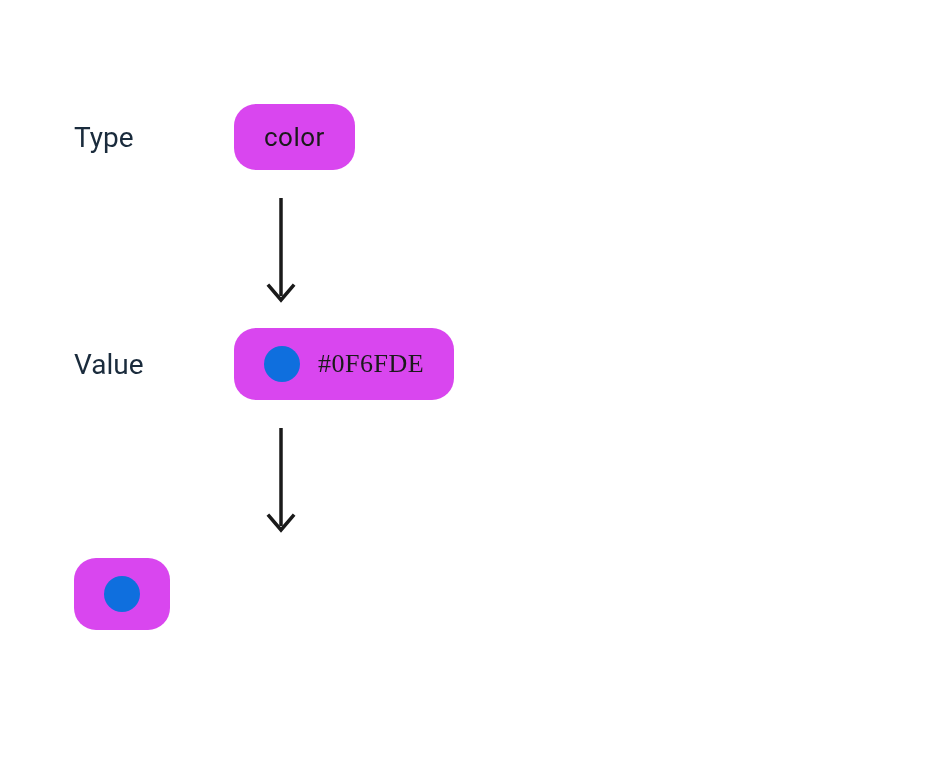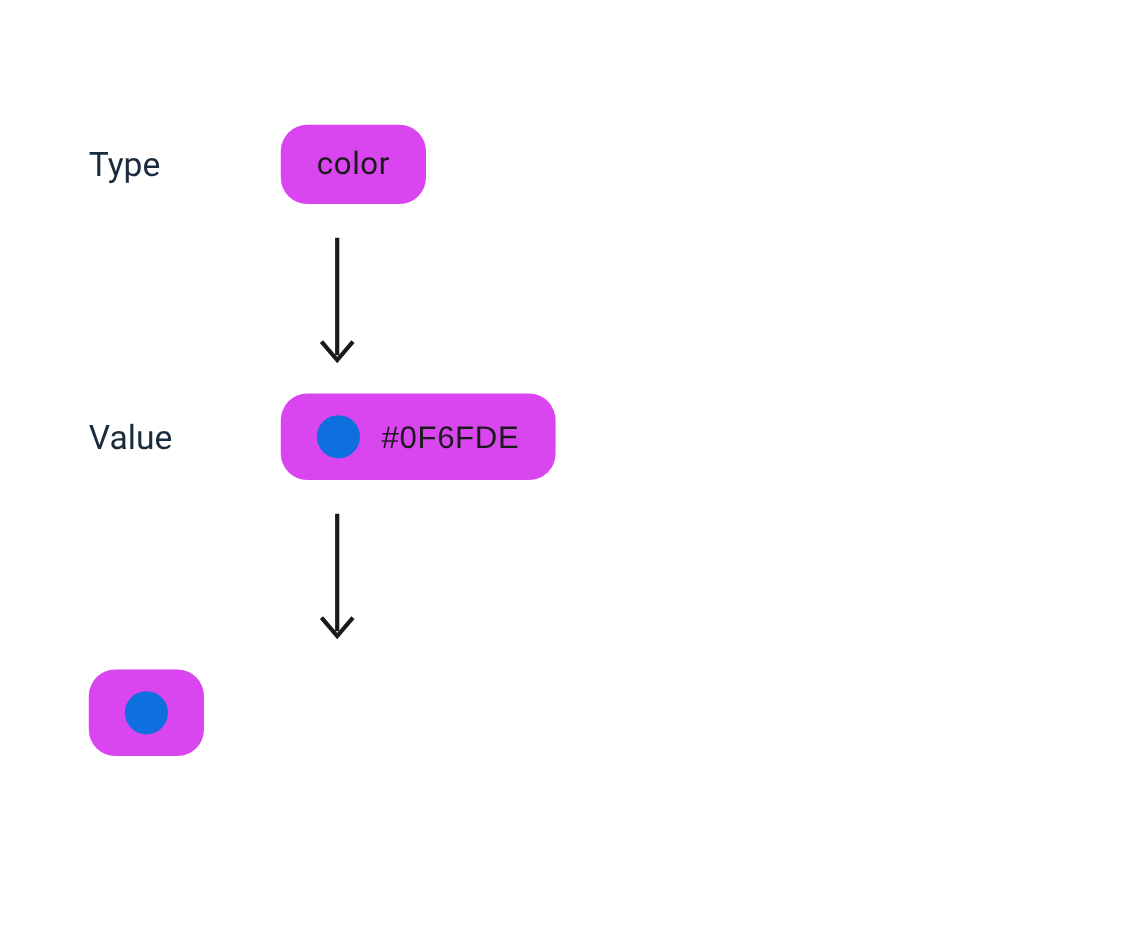--- a/index.html
+++ b/index.html
@@ -34,21 +34,21 @@
     background: #d946ef;
     border-radius: 22px;
     padding: 18px 30px;
     display: inline-flex;
     align-items: center;
     gap: 18px;
     font-size: 26px;
     color: #1a1a1a;
   }
   .pill-text {
-    font-family: Liberation Sans, sans-serif;
+    font-family: Liberation Serif, serif;
     letter-spacing: 0.5px;
   }
   .pill-type .pill-text {
     font-family: -apple-system, BlinkMacSystemFont, "Segoe UI", Roboto, sans-serif;
   }
   .pill-primitive .pill-text {
     font-family: ui-monospace, SFMono-Regular, Menlo, Monaco, Consolas, monospace;
   }
   .swatch {
     width: 36px;

